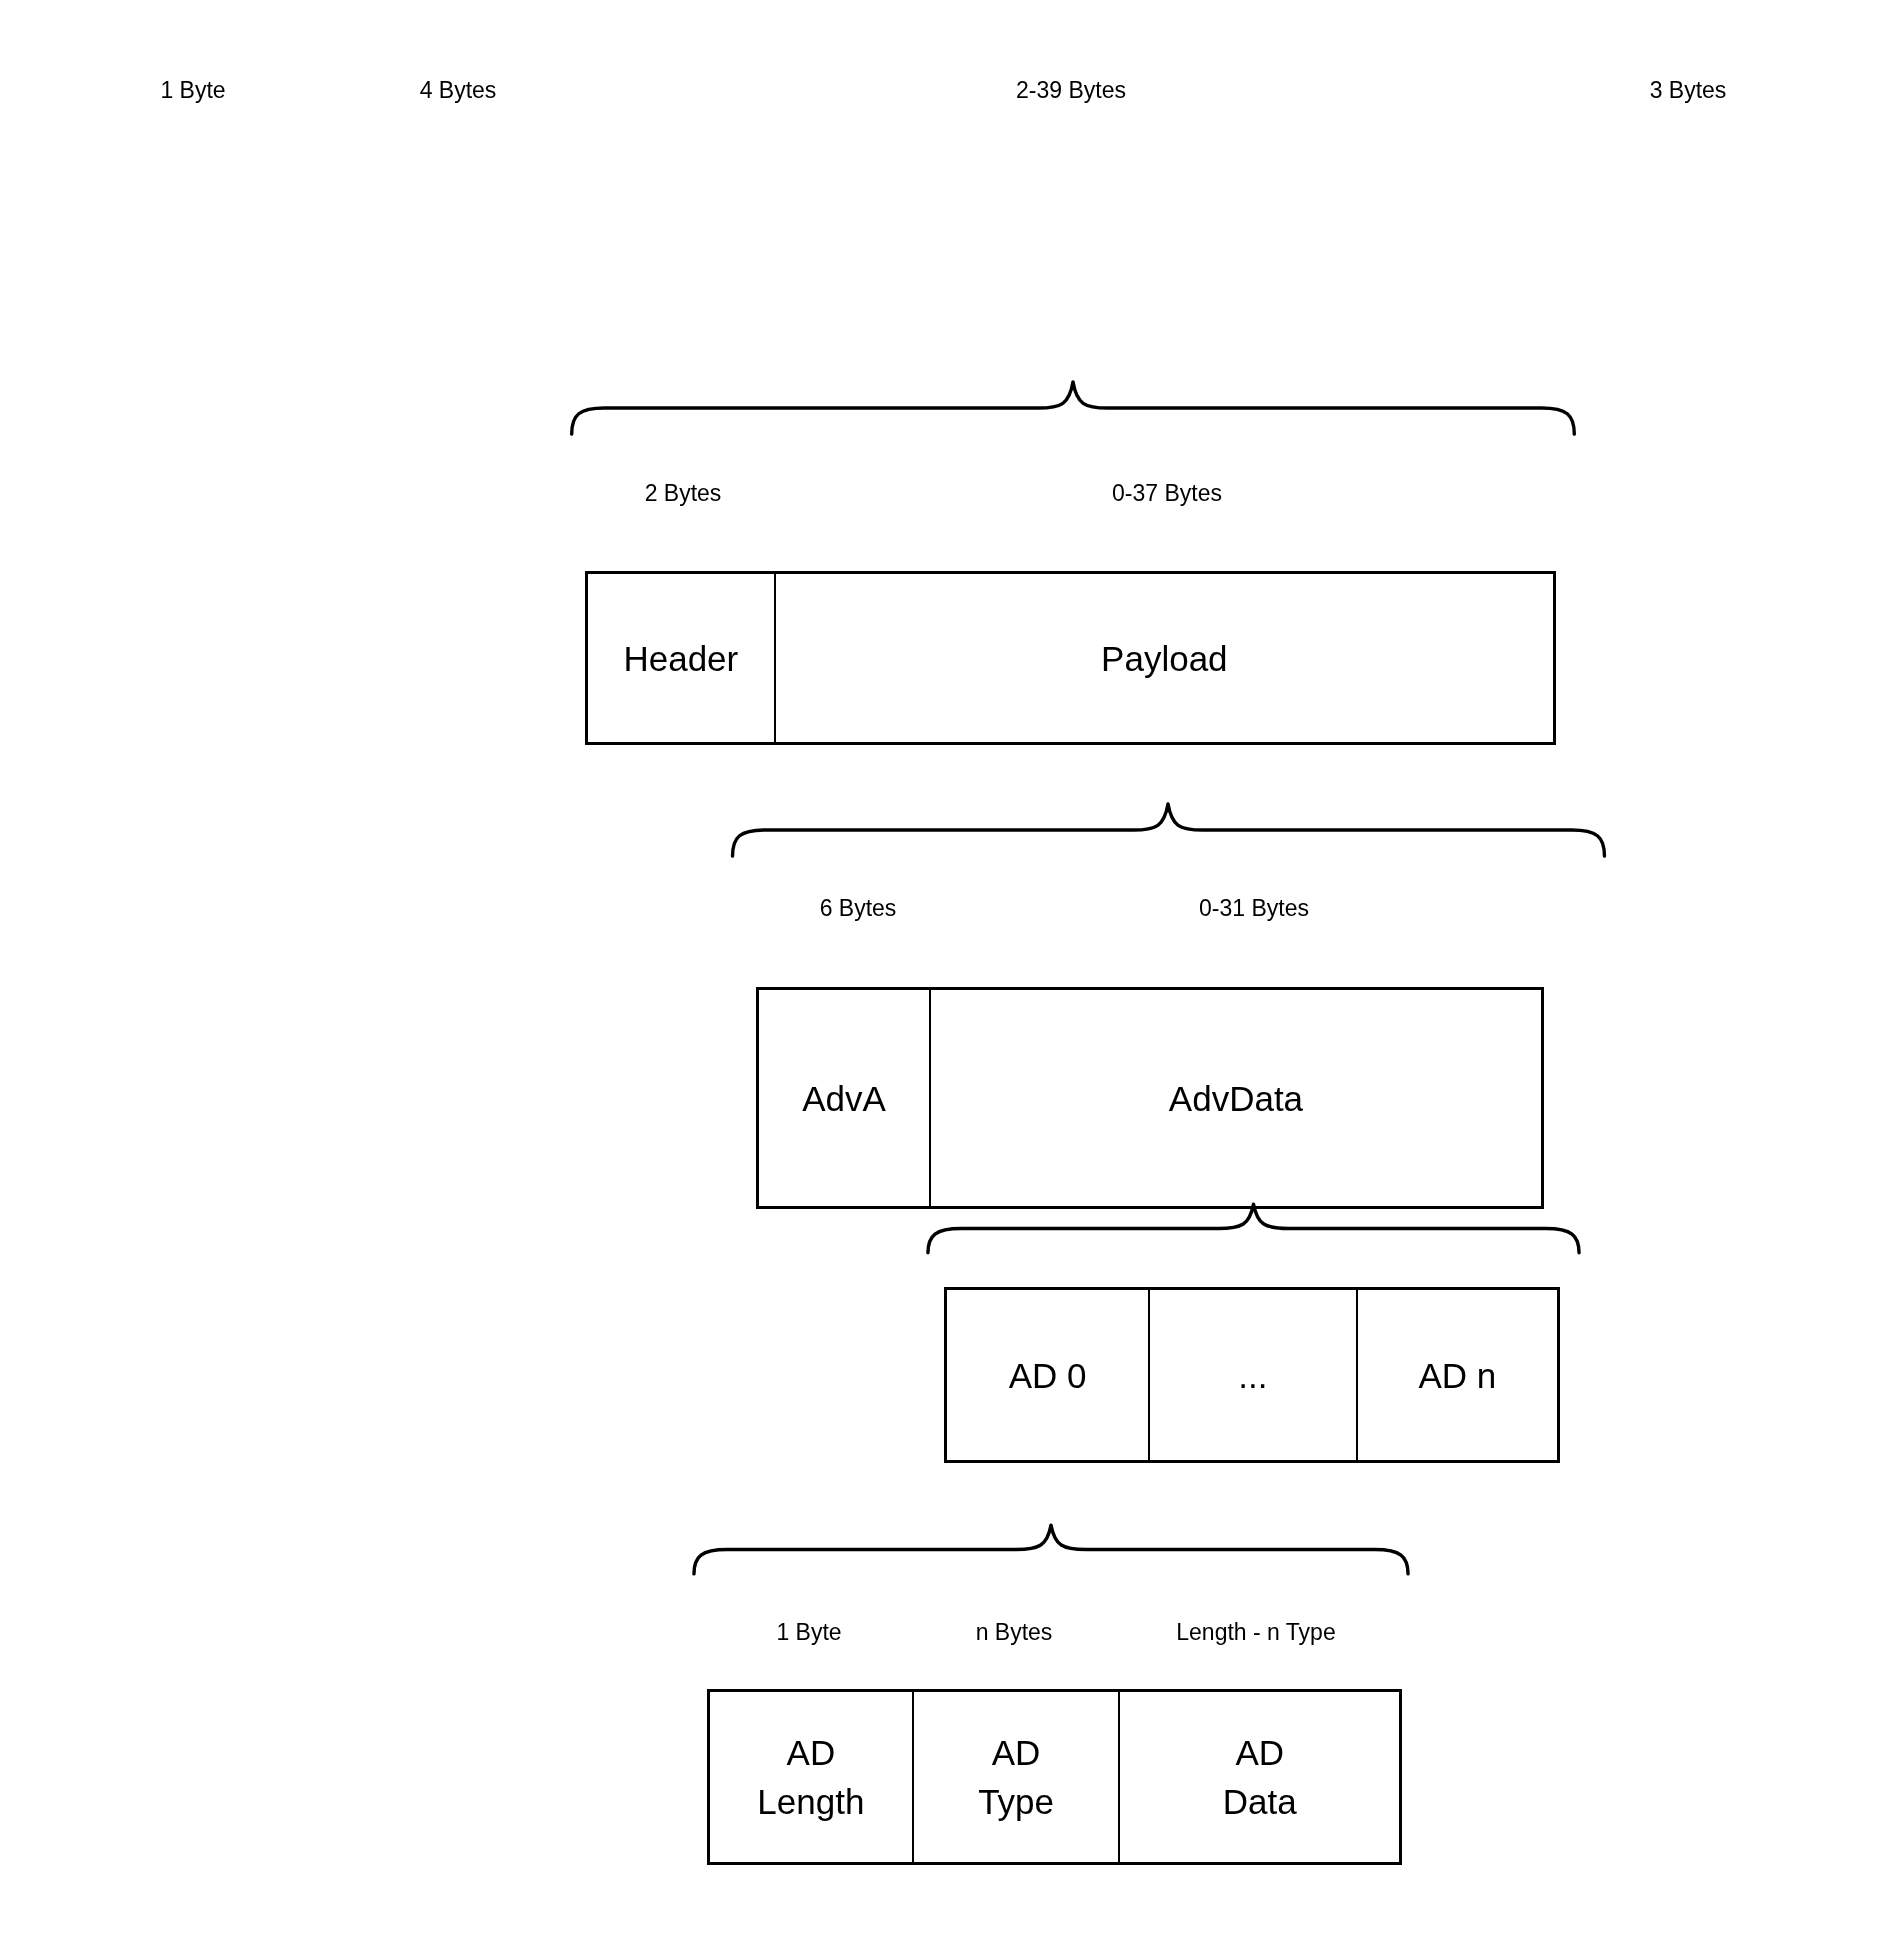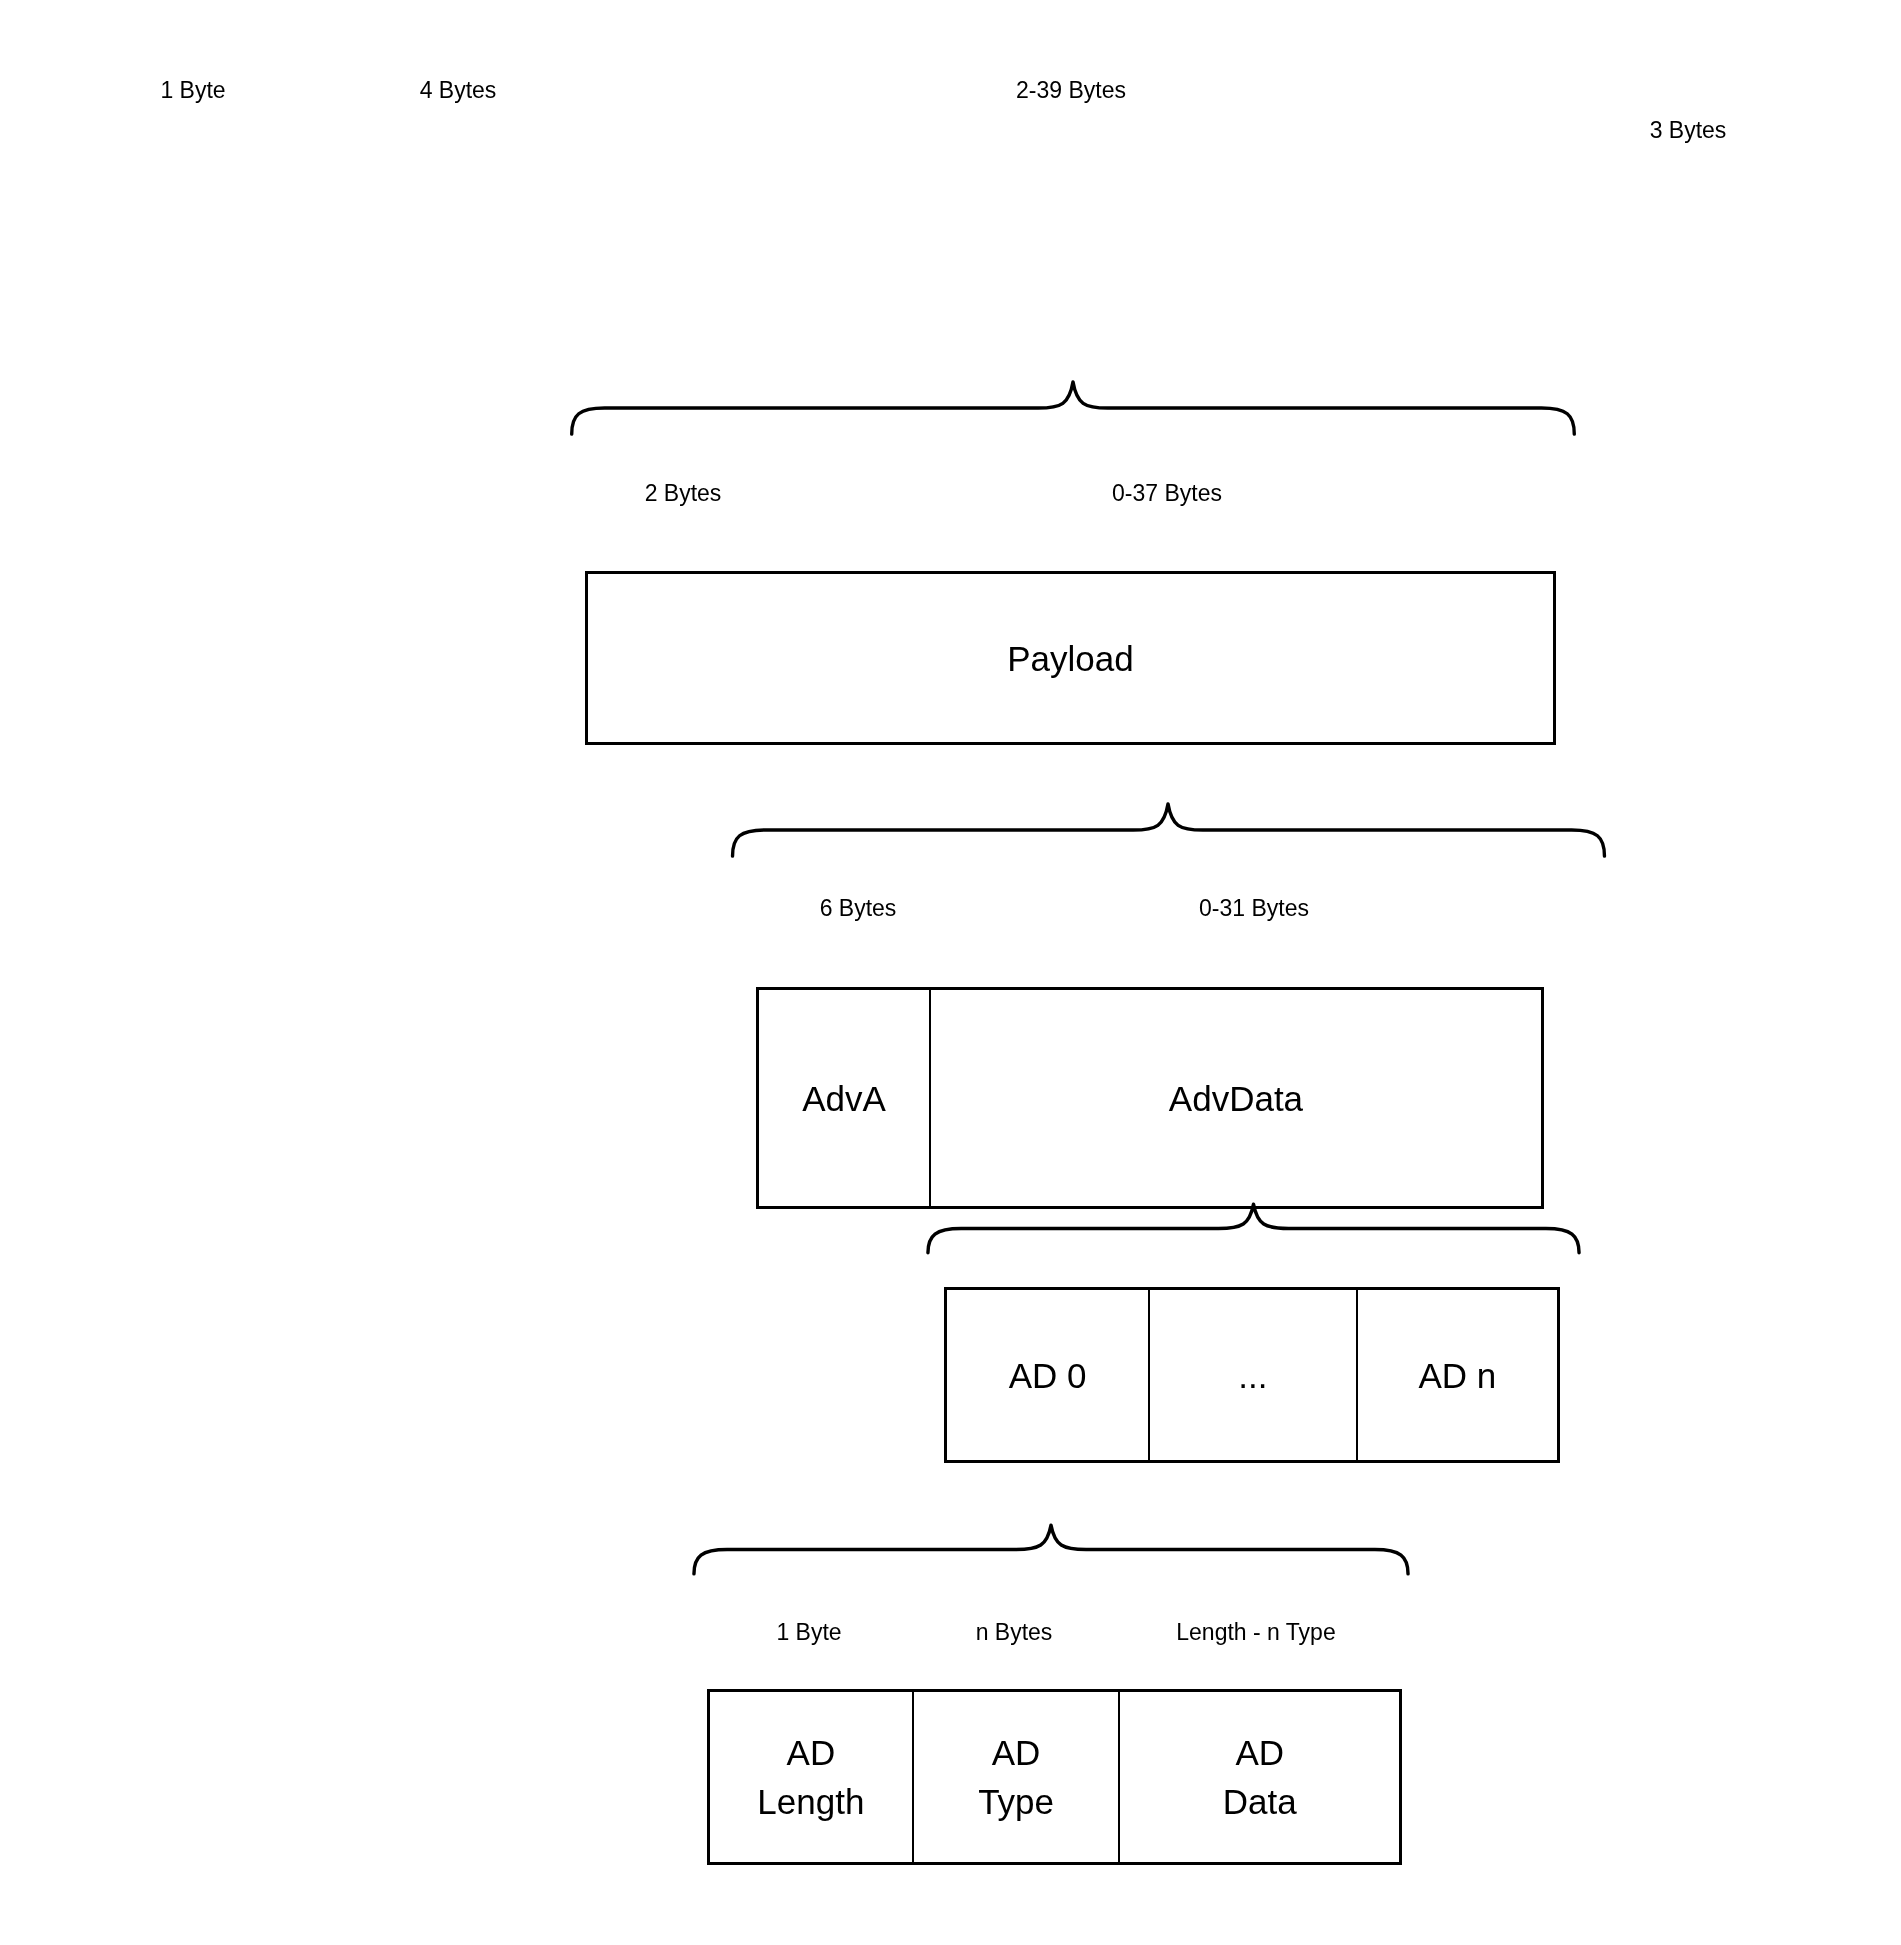--- a/index.html
+++ b/index.html
@@ -49,31 +49,32 @@
   }
 </style>
 </head>
 <body>
 
 <div class="canvas">
 
   <div class="size-label" style="left:193px; top:69px;">1 Byte</div>
   <div class="size-label" style="left:458px; top:69px;">4 Bytes</div>
   <div class="size-label" style="left:1071px; top:69px;">2-39 Bytes</div>
-  <div class="size-label" style="left:1688px; top:69px;margin-top:40px;">3 Bytes</div>
+  <div class="size-label" style="left:1688px; top:69px;">3 Bytes</div>
 
 
   <svg class="brace" style="left:566px; top:378px;" width="1014" height="60" viewBox="0 0 1040 62" aria-hidden="true">
     <path d="M 2 58 C 2 38 10 31 36 31 L 484 31 C 508 31 516 27 520 4 C 524 27 532 31 556 31 L 1004 31 C 1030 31 1038 38 1038 58"></path>
   </svg>
 
   <div class="size-label" style="left:683px; top:472px;">2 Bytes</div>
   <div class="size-label" style="left:1167px; top:472px;">0-37 Bytes</div>
 
   <div class="box-row" style="left:585px; top:571px; width:971px; height:174px;">
+    <div class="cell" style="flex:192 1 0;">Header</div>
     <div class="cell" style="flex:804 1 0;">Payload</div>
   </div>
 
   <svg class="brace" style="left:727px; top:800px;" width="883" height="60" viewBox="0 0 905 62" aria-hidden="true">
     <path d="M 2 58 C 2 38 10 31 36 31 L 416 31 C 440 31 448 27 452 4 C 456 27 464 31 488 31 L 869 31 C 895 31 903 38 903 58"></path>
   </svg>
 
   <div class="size-label" style="left:858px; top:887px;">6 Bytes</div>
   <div class="size-label" style="left:1254px; top:887px;">0-31 Bytes</div>
 

